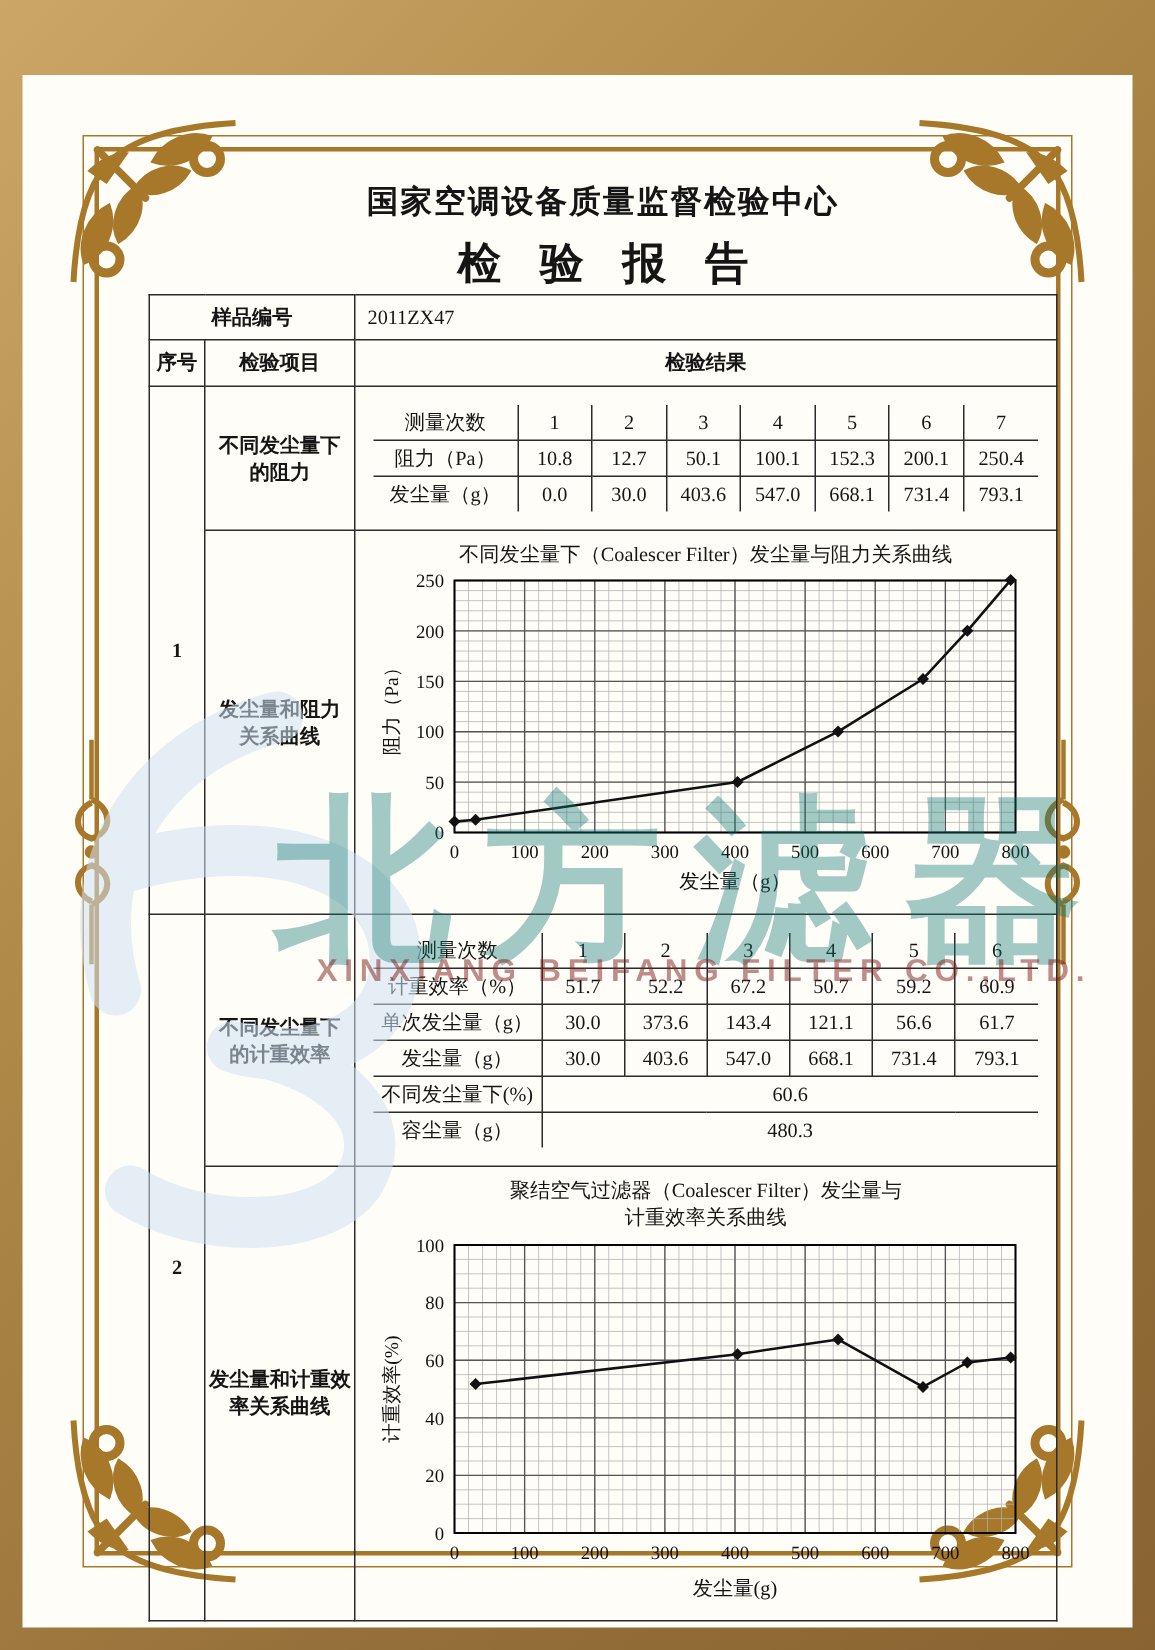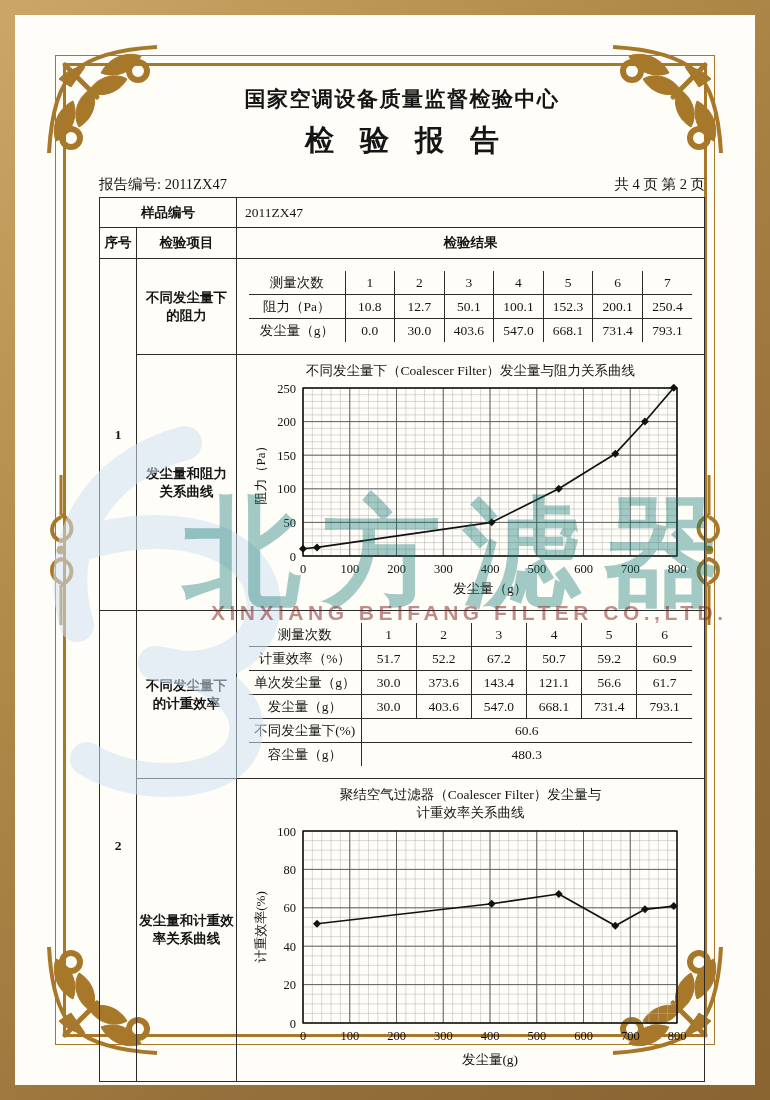--- a/index.html
+++ b/index.html
@@ -3,21 +3,21 @@
 <meta charset="utf-8">
 <style>
   html,body{margin:0;padding:0;}
   body{
     width:770px;height:1100px;position:relative;overflow:hidden;
     background:#ffffff;
     font-family:"Liberation Serif","DejaVu Serif",serif;
     color:#151515;
   }
   .band{position:absolute;inset:0;background:linear-gradient(135deg,#cba667 0%,#b08a48 35%,#96703a 70%,#8a6430 100%);}
-  .page{position:absolute;inset:15px;background:#fefdf8;}
+  .page{position:absolute;inset:15px;background:#fefdf8;margin-top:35px;}
   .frame-thin{position:absolute;inset:40px;border:1px solid #a8782a;pointer-events:none;}
   .frame-thick{position:absolute;inset:48px;border:3px solid #a8782a;pointer-events:none;}
   .corner{position:absolute;width:120px;height:120px;pointer-events:none;}
   .corner.tl{left:26px;top:26px;}
   .corner.tr{right:26px;top:26px;transform:scaleX(-1);}
   .corner.bl{left:26px;bottom:26px;transform:scaleY(-1);}
   .corner.br{right:26px;bottom:26px;transform:scale(-1,-1);}
   .mid-scroll{position:absolute;width:26px;height:150px;top:50%;margin-top:-75px;pointer-events:none;}
   .mid-scroll.left{left:33px;}
   .mid-scroll.right{right:33px;transform:scaleX(-1);}
@@ -136,24 +136,20 @@
   <svg class="mid-scroll right" viewBox="0 0 26 150">
     <path d="M13,0 V40 M13,150 V110" stroke="#a8782a" stroke-width="3" fill="none"></path>
     <path d="M13,40 C27,46 27,62 13,66 C1,62 1,48 13,42" fill="none" stroke="#a8782a" stroke-width="4"></path>
     <path d="M13,110 C27,104 27,88 13,84 C1,88 1,102 13,108" fill="none" stroke="#a8782a" stroke-width="4"></path>
     <circle cx="13" cy="75" r="4" class="gold"></circle>
   </svg>
 
   <div class="content">
     <div class="center-title">国家空调设备质量监督检验中心</div>
     <div class="report-title">检验报告</div>
-    <div class="meta">
-      <span>报告编号: 2011ZX47</span>
-      <span>共 4 页 第 2 页</span>
-    </div>
 
     <table class="main">
       <colgroup>
           <col style="width:37px">
           <col style="width:100px">
           <col>
         </colgroup>
       <tbody>
         <tr style="height:30px">
           <td colspan="2" class="cc">样品编号</td>

